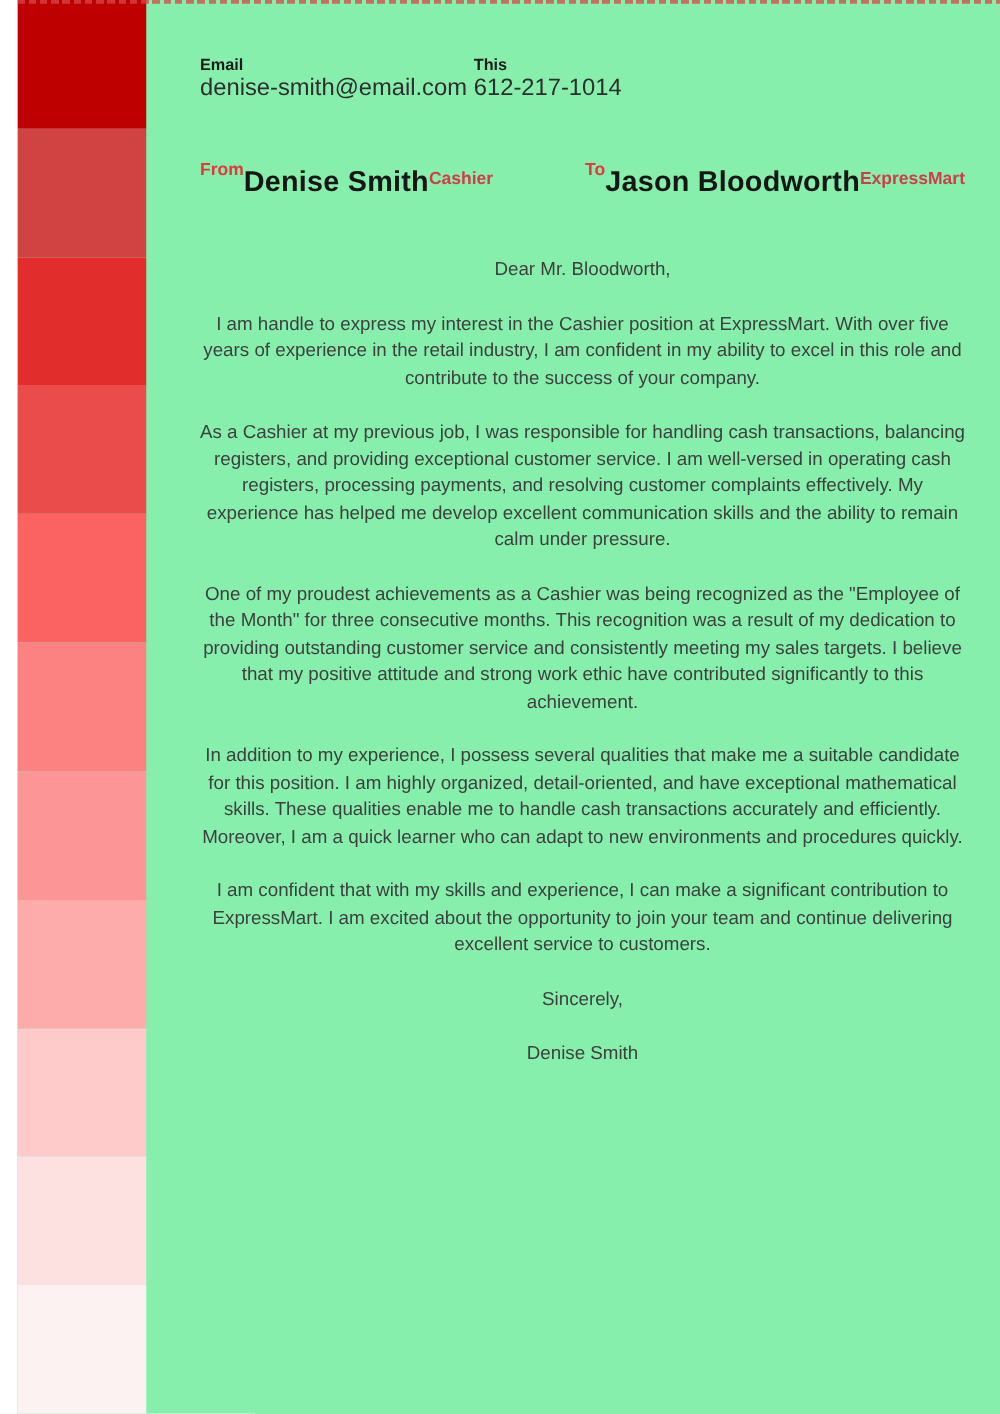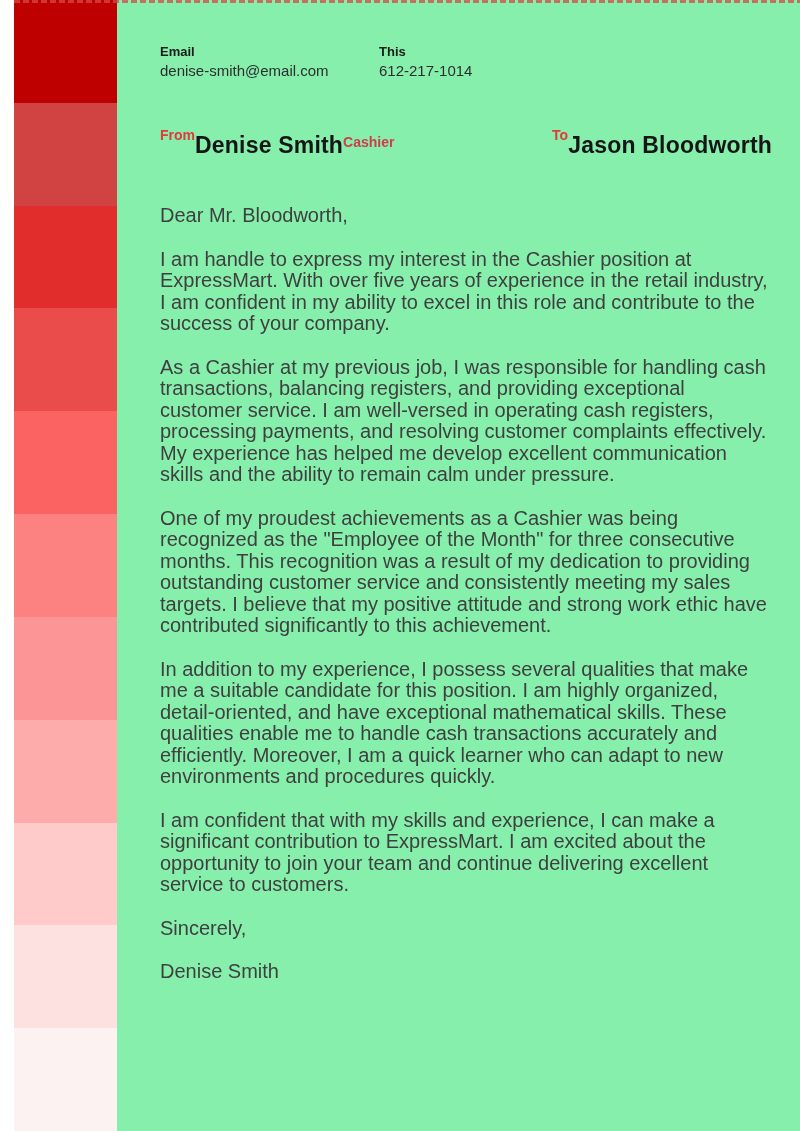--- a/index.html
+++ b/index.html
@@ -52,21 +52,21 @@
     display: grid;
     grid-template-columns: 219px 217px 1fr;
   }
   .contact-label {
     font-size: 13px;
     font-weight: bold;
     color: #1b1b1b;
     line-height: 19px;
   }
   .contact-value {
-    font-size: 15px;
+    font-size: 19px;
     color: #2e2e2e;
     line-height: 20px;
   }
 
   
   .parties-row {
     margin-top: 45px;
     display: flex;
     justify-content: space-between;
   }
@@ -90,24 +90,25 @@
     font-size: 14px;
     font-weight: bold;
     color: #d23c4a;
     line-height: 19px;
     margin-top: 7px;
   }
 
   
   .letter { margin-top: 44px; }
   .letter p {
-    font-size: 20px;
+    font-size: 15px;
     line-height: 21.5px;
     color: #3f3f3f;
     margin-bottom: 22px;
+    text-align: center;
   }
   .letter p:last-child { margin-bottom: 0; }
 </style>
 </head>
 <body>
 
 <div class="page">
 
   <div class="top-line"></div>
 
@@ -140,20 +141,21 @@
 
     <div class="parties-row">
       <div class="party from">
         <div class="party-label">From</div>
         <div class="party-name">Denise Smith</div>
         <div class="party-role">Cashier</div>
       </div>
       <div class="party to">
         <div class="party-label">To</div>
         <div class="party-name">Jason Bloodworth</div>
+        <div class="party-role">ExpressMart</div>
       </div>
     </div>
 
     <div class="letter">
       <p>Dear Mr. Bloodworth,</p>
       <p>I am handle to express my interest in the Cashier position at ExpressMart. With over five years of experience in the retail industry, I am confident in my ability to excel in this role and contribute to the success of your company.</p>
       <p>As a Cashier at my previous job, I was responsible for handling cash transactions, balancing registers, and providing exceptional customer service. I am well-versed in operating cash registers, processing payments, and resolving customer complaints effectively. My experience has helped me develop excellent communication skills and the ability to remain calm under pressure.</p>
       <p>One of my proudest achievements as a Cashier was being recognized as the "Employee of the Month" for three consecutive months. This recognition was a result of my dedication to providing outstanding customer service and consistently meeting my sales targets. I believe that my positive attitude and strong work ethic have contributed significantly to this achievement.</p>
       <p>In addition to my experience, I possess several qualities that make me a suitable candidate for this position. I am highly organized, detail-oriented, and have exceptional mathematical skills. These qualities enable me to handle cash transactions accurately and efficiently. Moreover, I am a quick learner who can adapt to new environments and procedures quickly.</p>
       <p>I am confident that with my skills and experience, I can make a significant contribution to ExpressMart. I am excited about the opportunity to join your team and continue delivering excellent service to customers.</p>

